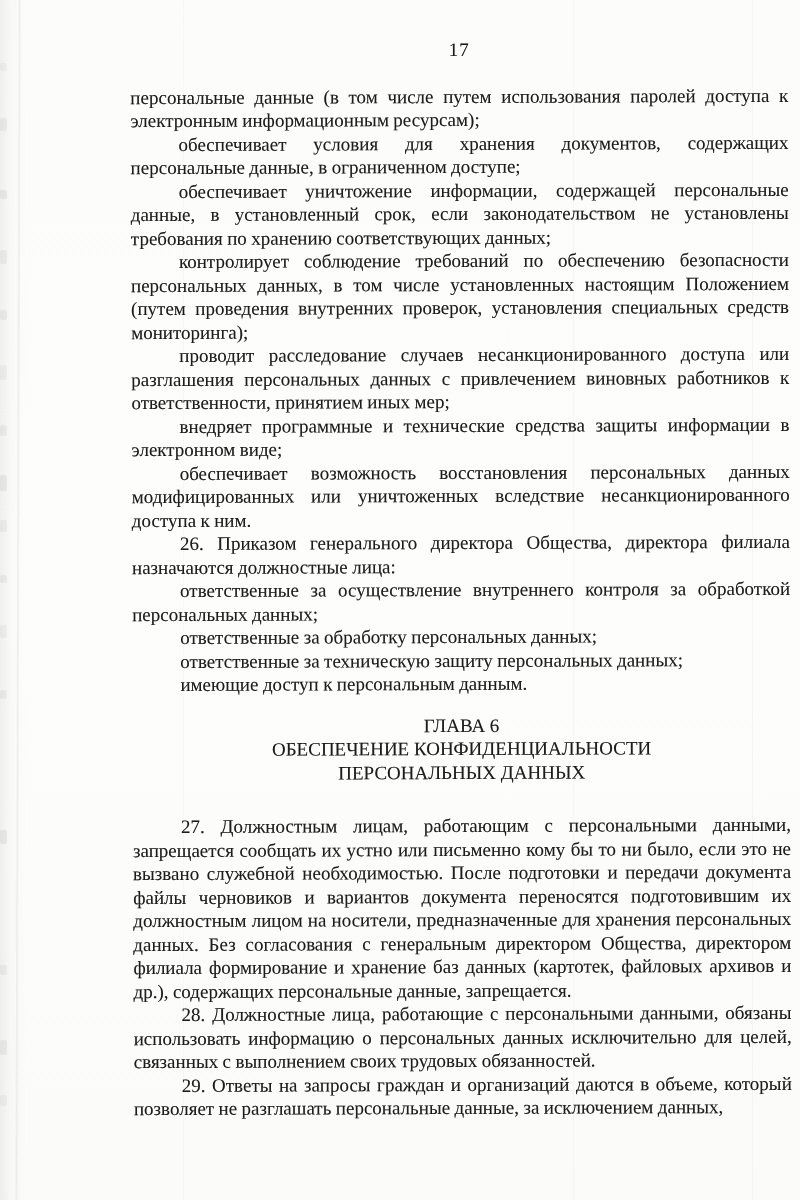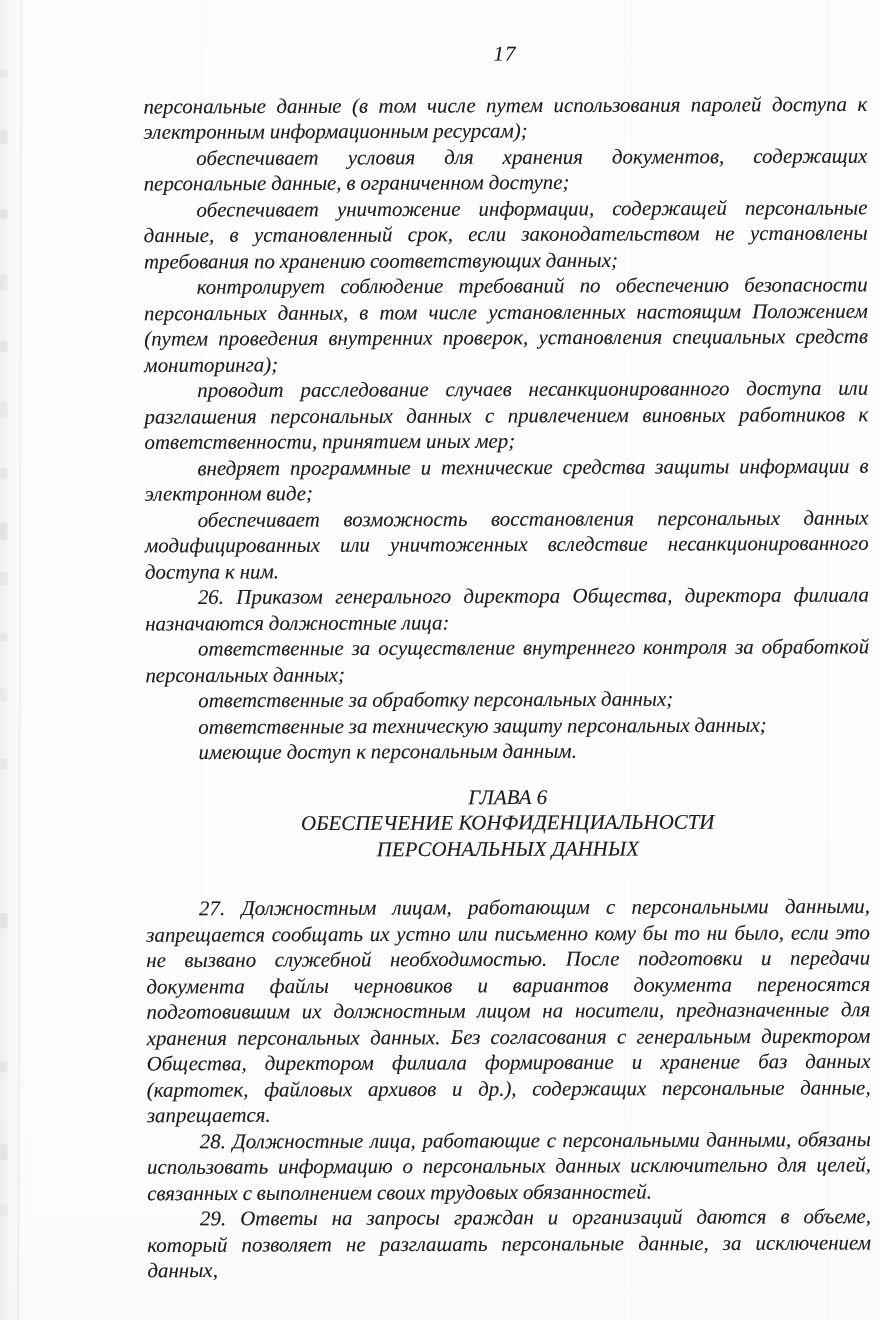--- a/index.html
+++ b/index.html
@@ -6,21 +6,20 @@
   body{
     width:800px;height:1200px;overflow:hidden;position:relative;
     background:#fcfcfa;
     font-family:"Liberation Serif","DejaVu Serif",serif;
   }
   .page{
     position:absolute;inset:0;
     background:
       linear-gradient(90deg, rgba(120,120,118,0.10) 0px, rgba(120,120,118,0.03) 10px, rgba(0,0,0,0) 26px),
       linear-gradient(180deg, #fcfcfa 0%, #fdfdfb 50%, #fbfbf9 100%);
-    font-style: italic;
   }
   
   .crease{position:absolute;top:0;bottom:0;width:2px;pointer-events:none;}
   .crease.c1{left:17px;background:rgba(60,60,60,0.055);width:2px;transform:rotate(0.15deg);}
   .crease.c2{left:183px;background:rgba(60,60,60,0.025);width:1px;}
   .crease.c3{left:573px;background:rgba(60,60,60,0.03);width:1px;}
   .crease.c4{left:752px;background:rgba(60,60,60,0.045);width:1px;}
   
   .smudge{position:absolute;left:0;width:7px;border-radius:2px;background:rgba(40,40,40,0.07);pointer-events:none;}
   .content{

